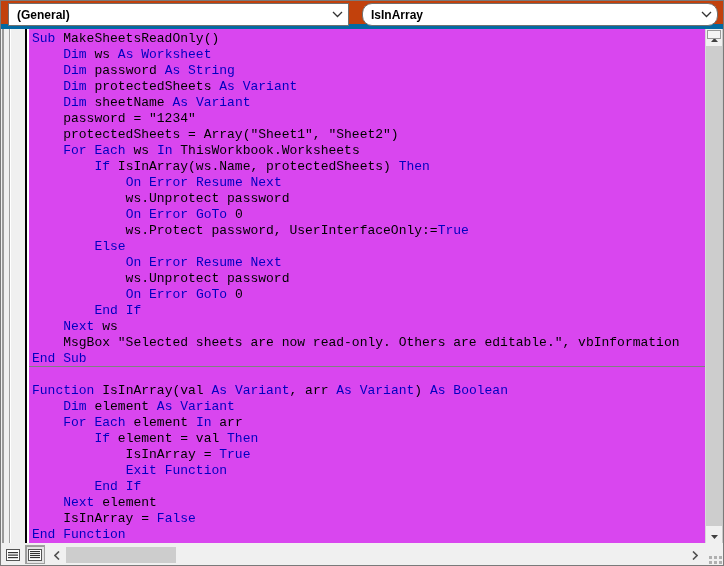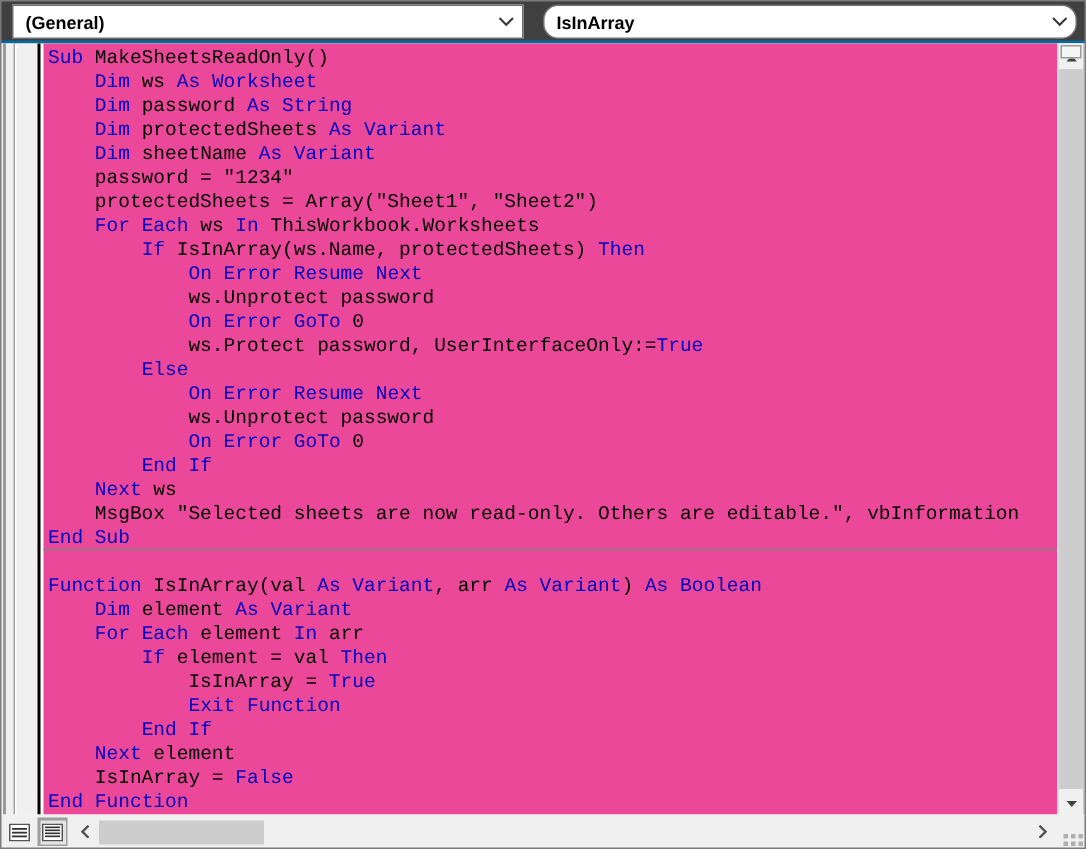--- a/index.html
+++ b/index.html
@@ -14,23 +14,23 @@
     font-family: "Liberation Sans", sans-serif;
     -webkit-font-smoothing: none;
   }
 
   
   .topbar {
     position: absolute;
     left: 0; top: 0;
     width: 724px;
     height: 29px;
-    background: #404040;
-    box-sizing: border-box;
-    border-bottom: 2px solid #0369a1;
+    background: #c2410c;
+    box-sizing: border-box;
+    border-bottom: 5px solid #0369a1;
   }
   .combo {
     position: absolute;
     top: 3px;
     height: 23px;
     background: #ffffff;
     border: 1px solid #707070;
     box-sizing: border-box;
     display: flex;
     align-items: center;
@@ -93,21 +93,21 @@
     box-sizing: border-box;
   }
 
   
   .code-area {
     position: absolute;
     left: 29px; top: 0;
     width: 676px;
     height: 514px;
     overflow: hidden;
-    background: #ec4899;
+    background: #d946ef;
   }
   .code-lines {
     position: absolute;
     left: 0; top: 2px;
     font-family: "Liberation Mono", "DejaVu Sans Mono", monospace;
     font-size: 13px;
     line-height: 16px;
     white-space: pre;
     color: #000000;
   }

